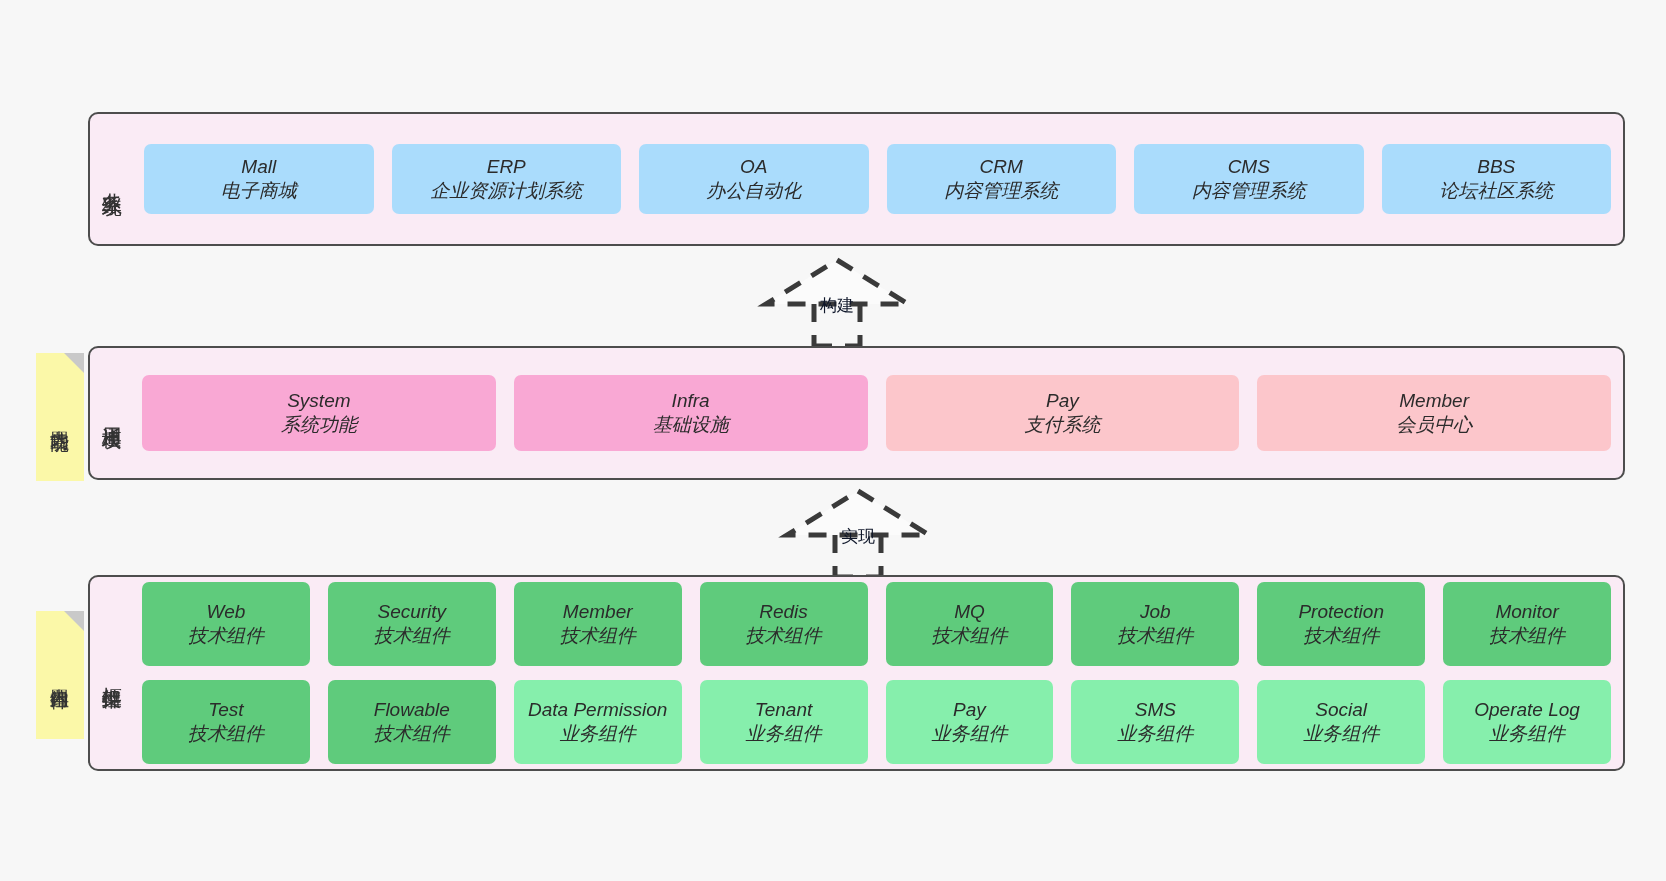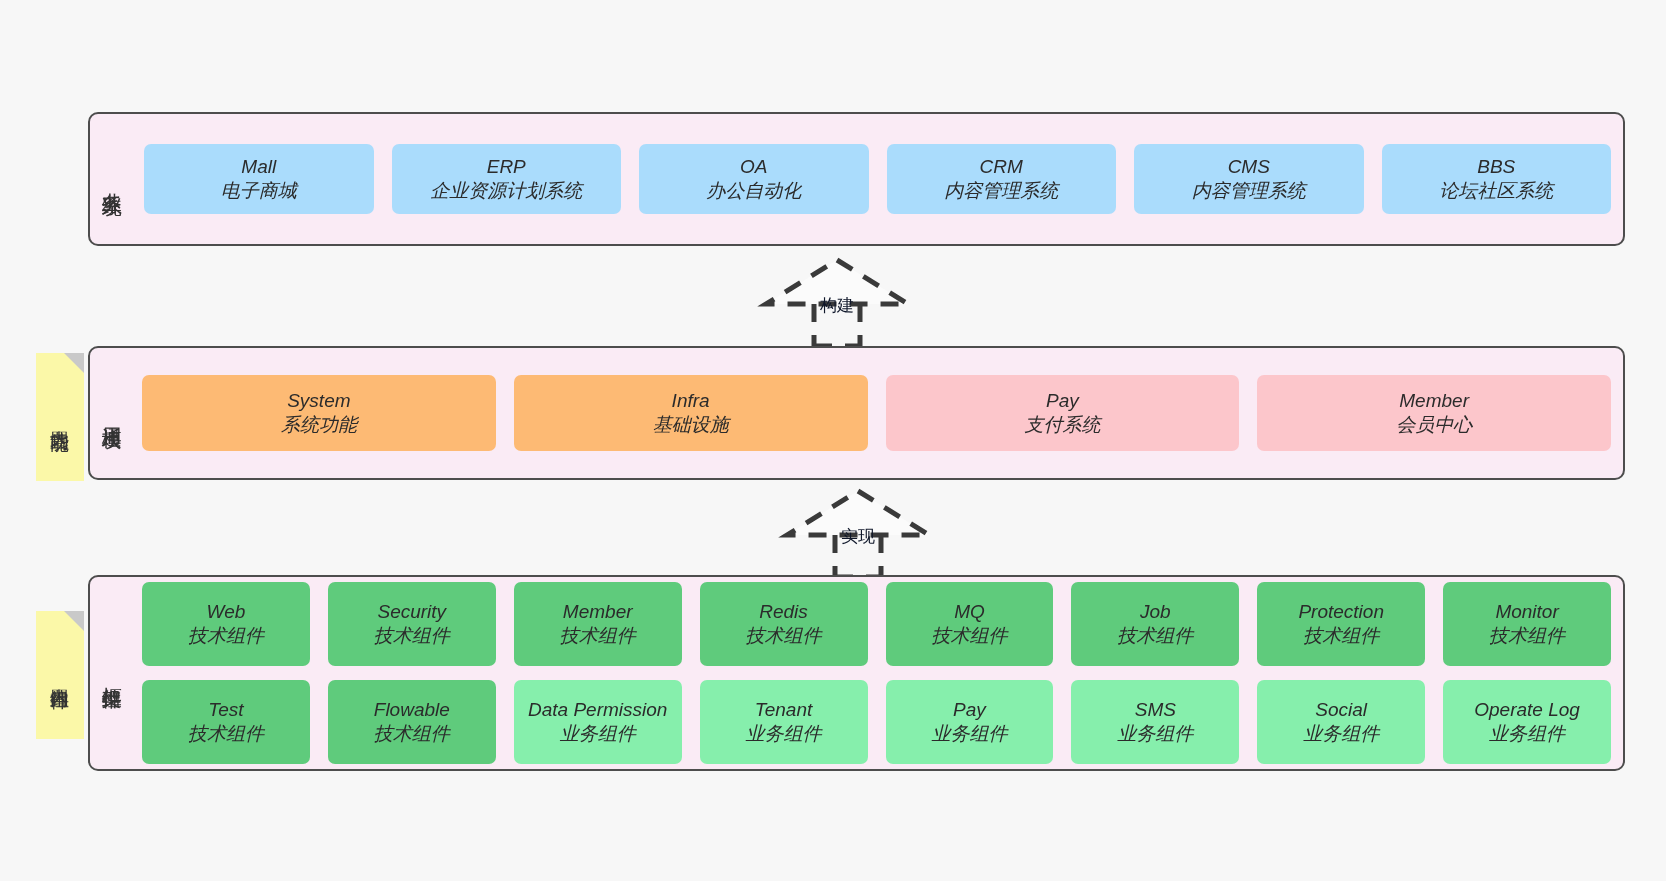--- a/index.html
+++ b/index.html
@@ -66,21 +66,21 @@
     color:#2b2b2b;
     padding:4px 6px;
     font-style:italic;
   }
   .cell .t1{white-space:nowrap;}
   .cell .t2{white-space:nowrap;}
   .cell.wrap .t1{white-space:normal;}
 
   
   .c-blue{background:#aadcfc;}
-  .c-red{background:#fdba74;}
+  .c-red{background:#f9a8d4;}
   .c-pink{background:#fcc6cb;}
   .c-green{background:#5fcb7c;}
   .c-lgreen{background:#86efac;}
 
   
   #layer-business{left:88px;top:112px;width:1537px;height:134px;}
   #layer-business .layer-body{padding-left:10px;}
   #layer-business .cell{height:70px;}
 
   #layer-common{left:88px;top:346px;width:1537px;height:134px;}

